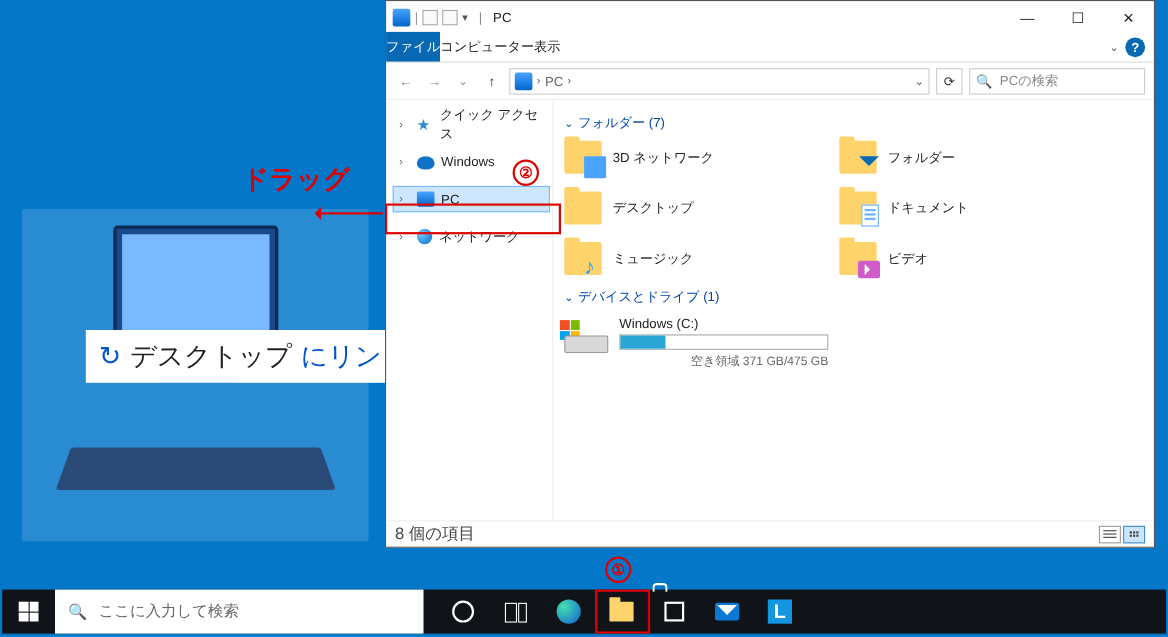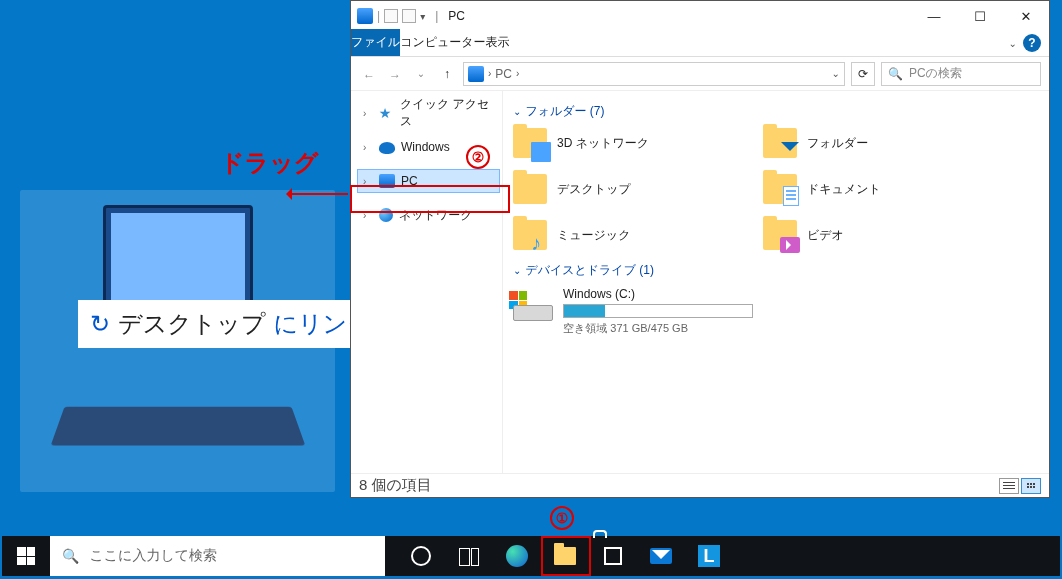--- a/index.html
+++ b/index.html
@@ -81,21 +81,21 @@
   .overlay-music{position:absolute; right:-2px; bottom:-4px; width:14px;height:18px;}
   .overlay-music::before{content:"♪"; color:#2ea0ff; font-size:20px;position:absolute;left:-4px;top:-4px;}
   .drive { display:flex; gap:10px; align-items:flex-start; margin-bottom:10px;}
   .drive-ic { width:40px; height:34px; position:relative;}
   .drive-body{position:absolute;left:0;bottom:0;width:40px;height:16px;background:#d8d8d8;border-radius:2px;border:1px solid #999;}
   .drive-win {position:absolute;left:-4px;top:4px;width:18px;height:18px;display:grid;grid-template-columns:1fr 1fr;grid-template-rows:1fr 1fr;gap:1px;}
   .drive-win span:nth-child(1){background:#f25022}.drive-win span:nth-child(2){background:#7fba00}.drive-win span:nth-child(3){background:#00a4ef}.drive-win span:nth-child(4){background:#ffb900}
   .drive-info { font-size:12px;}
   .drive-bar { width:190px;height:14px;border:1px solid #aaa;margin:3px 0;}
   .drive-fill{height:100%;background:#29a6d4;}
-  .drive-sub{color:#666;font-size:11px;}
+  .drive-sub{color:#666;font-size:11px;text-align:right;}
 
   .statusbar{height:24px;border-top:1px solid #eee;display:flex;align-items:center;padding:0 8px;font-size:15px;color:#444;justify-content:space-between;}
   .view-toggle{display:flex;gap:2px;}
   .vt{width:20px;height:16px;border:1px solid #999;display:flex;align-items:center;justify-content:center;}
   .vt.active{background:#cce6ff;border-color:#3a8ed0;}
   .vt .dots{display:grid;grid-template-columns:repeat(3,2px);grid-template-rows:repeat(2,2px);gap:1px;}
   .vt .dots span{background:#444;}
   .vt .lines{width:12px;}
   .vt .lines span{display:block;height:1px;background:#444;margin:2px 0;}
 

